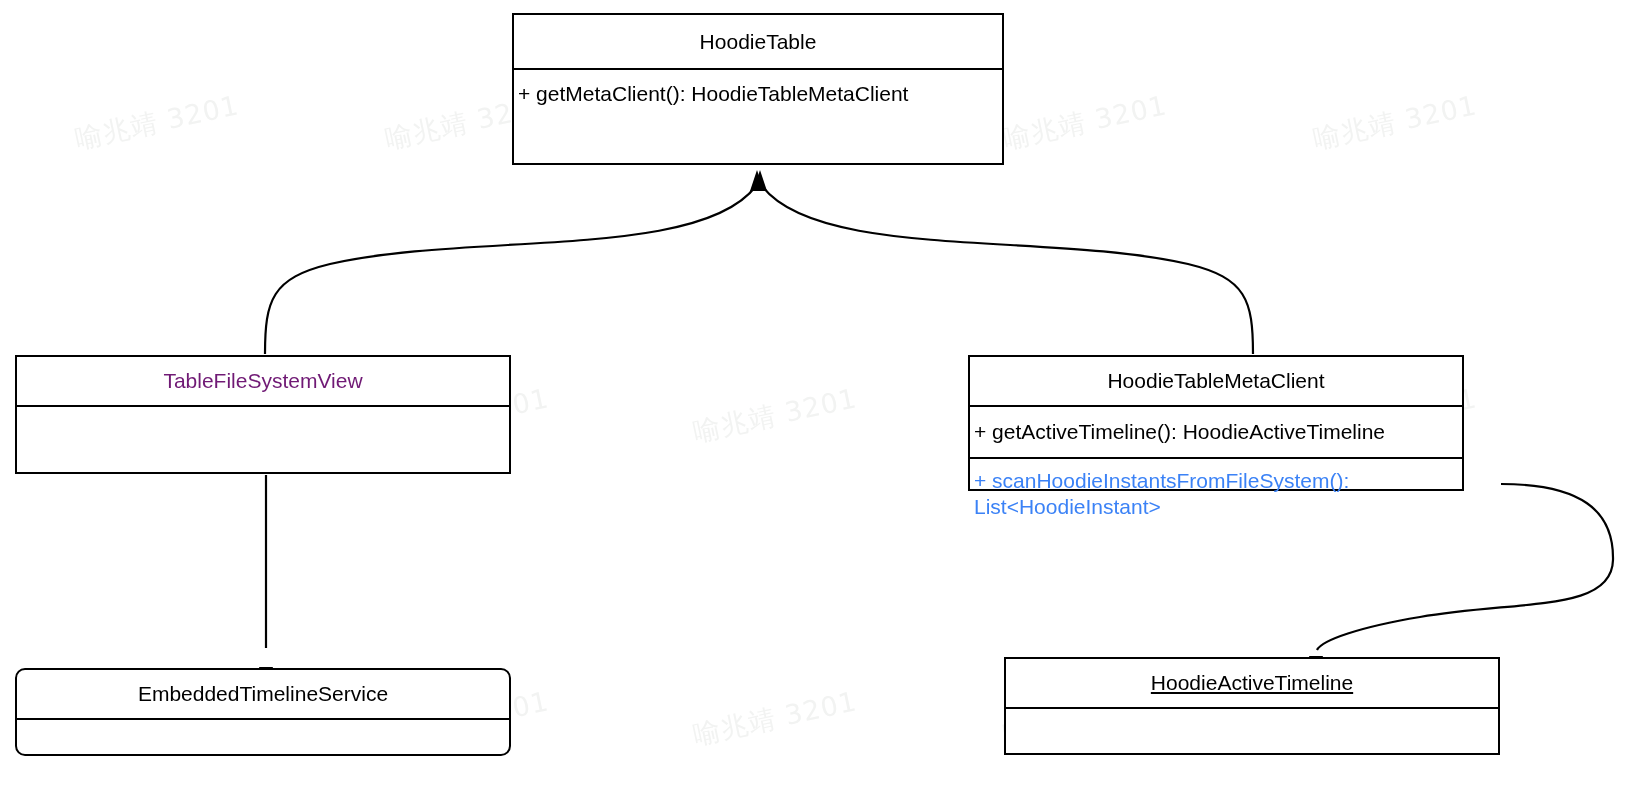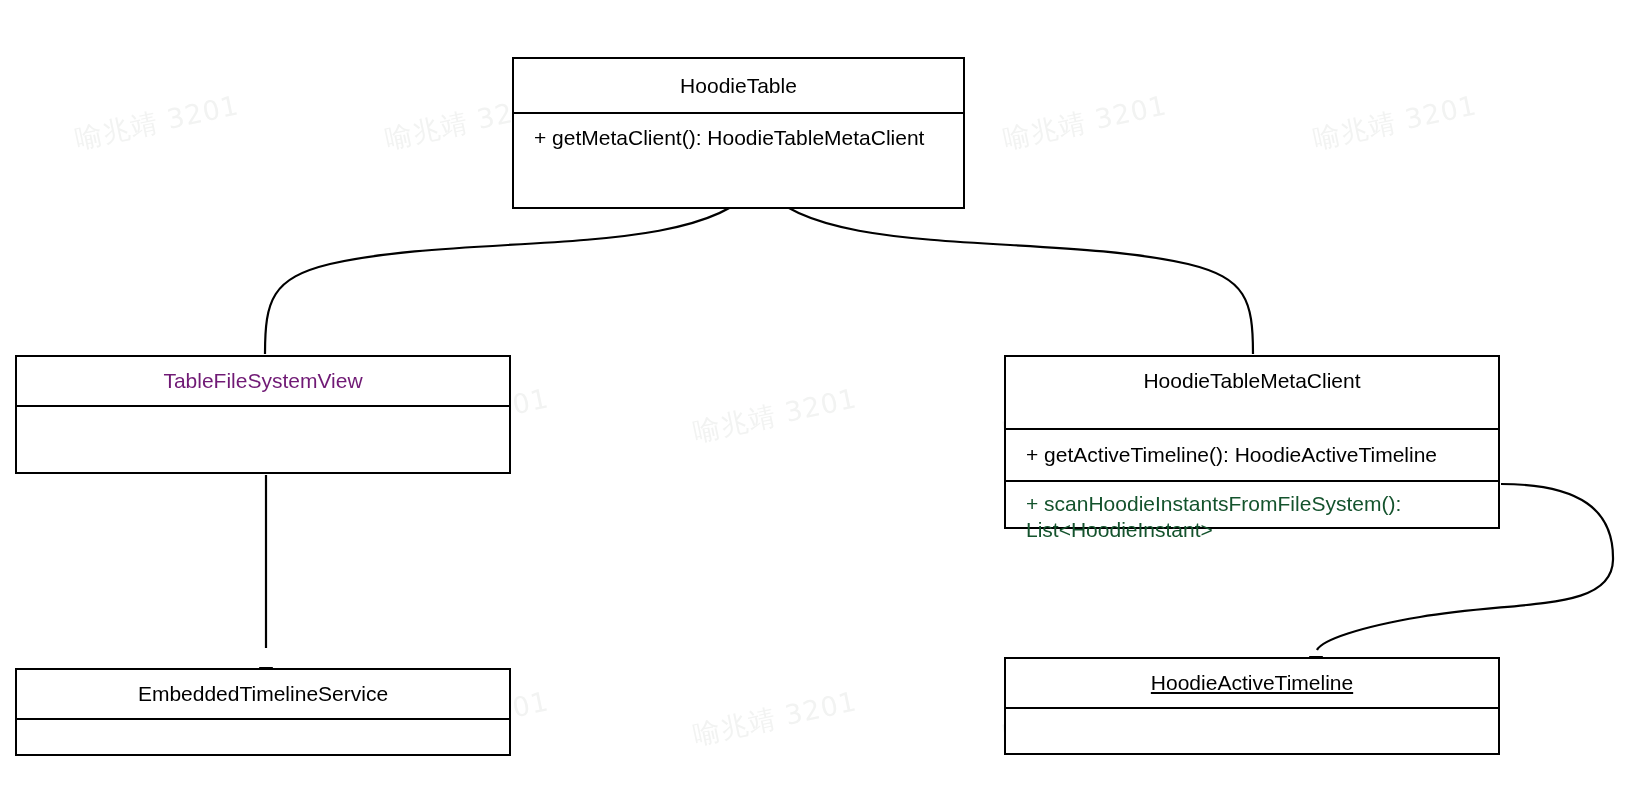--- a/index.html
+++ b/index.html
@@ -51,21 +51,21 @@
     color: #000000;
     display: flex;
     align-items: center;
     justify-content: center;
   }
   .uml-compartment {
     box-sizing: border-box;
     border-top: 2px solid #000000;
     font-size: 21px;
     color: #000000;
-    padding: 0 20px;
+    padding: 0 4px;
     display: flex;
     align-items: center;
     white-space: pre-line;
     line-height: 1.25;
   }
   .uml-compartment.empty {
     display: block;
   }
   
   #edges {
@@ -122,35 +122,35 @@
         <path d="M 266 475 L 266 648" stroke="#000000"></path>
         <polygon points="266,688 259,667 273,667" fill="#000000"></polygon>
       </g>
       <g>
         <path d="M 1501 484 C 1580 484 1614 510 1613 560 C 1612 612 1520 600 1420 617 C 1360 627 1322 640 1317 650" stroke="#000000"></path>
         <polygon points="1316,677 1309,656 1323,656" fill="#000000"></polygon>
       </g>
     </svg>
 
   <div id="classes">
-      <div class="uml-class" style="left: 512px; top: 13px; width: 453px; height: 152px; border-color: rgb(0, 0, 0); margin-top: 44px;">
+      <div class="uml-class" style="left: 512px; top: 13px; width: 492px; height: 152px; border-color: rgb(0, 0, 0);">
         <div class="uml-name" style="height: 53px; color: rgb(0, 0, 0);">HoodieTable</div>
         <div class="uml-compartment" style="height: 50px; border-top-color: rgb(0, 0, 0); color: rgb(0, 0, 0);">+ getMetaClient(): HoodieTableMetaClient</div>
       </div>
       <div class="uml-class" style="left: 15px; top: 355px; width: 496px; height: 119px; border-color: rgb(0, 0, 0);">
         <div class="uml-name" style="height: 48px; color: #701a75;">TableFileSystemView</div>
         <div class="uml-compartment empty" style="height: 69px; border-top-color: rgb(0, 0, 0); color: rgb(0, 0, 0);"></div>
       </div>
-      <div class="uml-class" style="left: 1004px; top: 355px; width: 496px; height: 174px; border-color: rgb(0, 0, 0);">
+      <div class="uml-class" style="left: 968px; top: 355px; width: 496px; height: 136px; border-color: rgb(0, 0, 0);">
         <div class="uml-name" style="height: 48px; color: rgb(0, 0, 0);">HoodieTableMetaClient</div>
-        <div class="uml-compartment" style="height: 52px; border-top-color: rgb(0, 0, 0); color: rgb(0, 0, 0); margin-top: 23px;">+ getActiveTimeline(): HoodieActiveTimeline</div>
-        <div class="uml-compartment" style="height: 72px; border-top-color: rgb(0, 0, 0); color: #14532d;">+ scanHoodieInstantsFromFileSystem():
+        <div class="uml-compartment" style="height: 52px; border-top-color: rgb(0, 0, 0); color: rgb(0, 0, 0);">+ getActiveTimeline(): HoodieActiveTimeline</div>
+        <div class="uml-compartment" style="height: 72px; border-top-color: rgb(0, 0, 0); color: #3b82f6;">+ scanHoodieInstantsFromFileSystem():
 List&lt;HoodieInstant&gt;</div>
       </div>
-      <div class="uml-class" style="left: 15px; top: 668px; width: 496px; height: 88px; border-color: rgb(0, 0, 0);">
+      <div class="uml-class" style="left: 15px; top: 668px; width: 496px; height: 88px; border-color: rgb(0, 0, 0); border-radius: 10px;">
         <div class="uml-name" style="height: 48px; color: rgb(0, 0, 0);">EmbeddedTimelineService</div>
         <div class="uml-compartment empty" style="height: 38px; border-top-color: rgb(0, 0, 0); color: rgb(0, 0, 0);"></div>
       </div>
       <div class="uml-class" style="left: 1004px; top: 657px; width: 496px; height: 98px; border-color: rgb(0, 0, 0);">
         <div class="uml-name" style="height: 48px; color: rgb(0, 0, 0); text-decoration: underline;">HoodieActiveTimeline</div>
         <div class="uml-compartment empty" style="height: 48px; border-top-color: rgb(0, 0, 0); color: rgb(0, 0, 0);"></div>
       </div>
     </div>
 
 </div>

